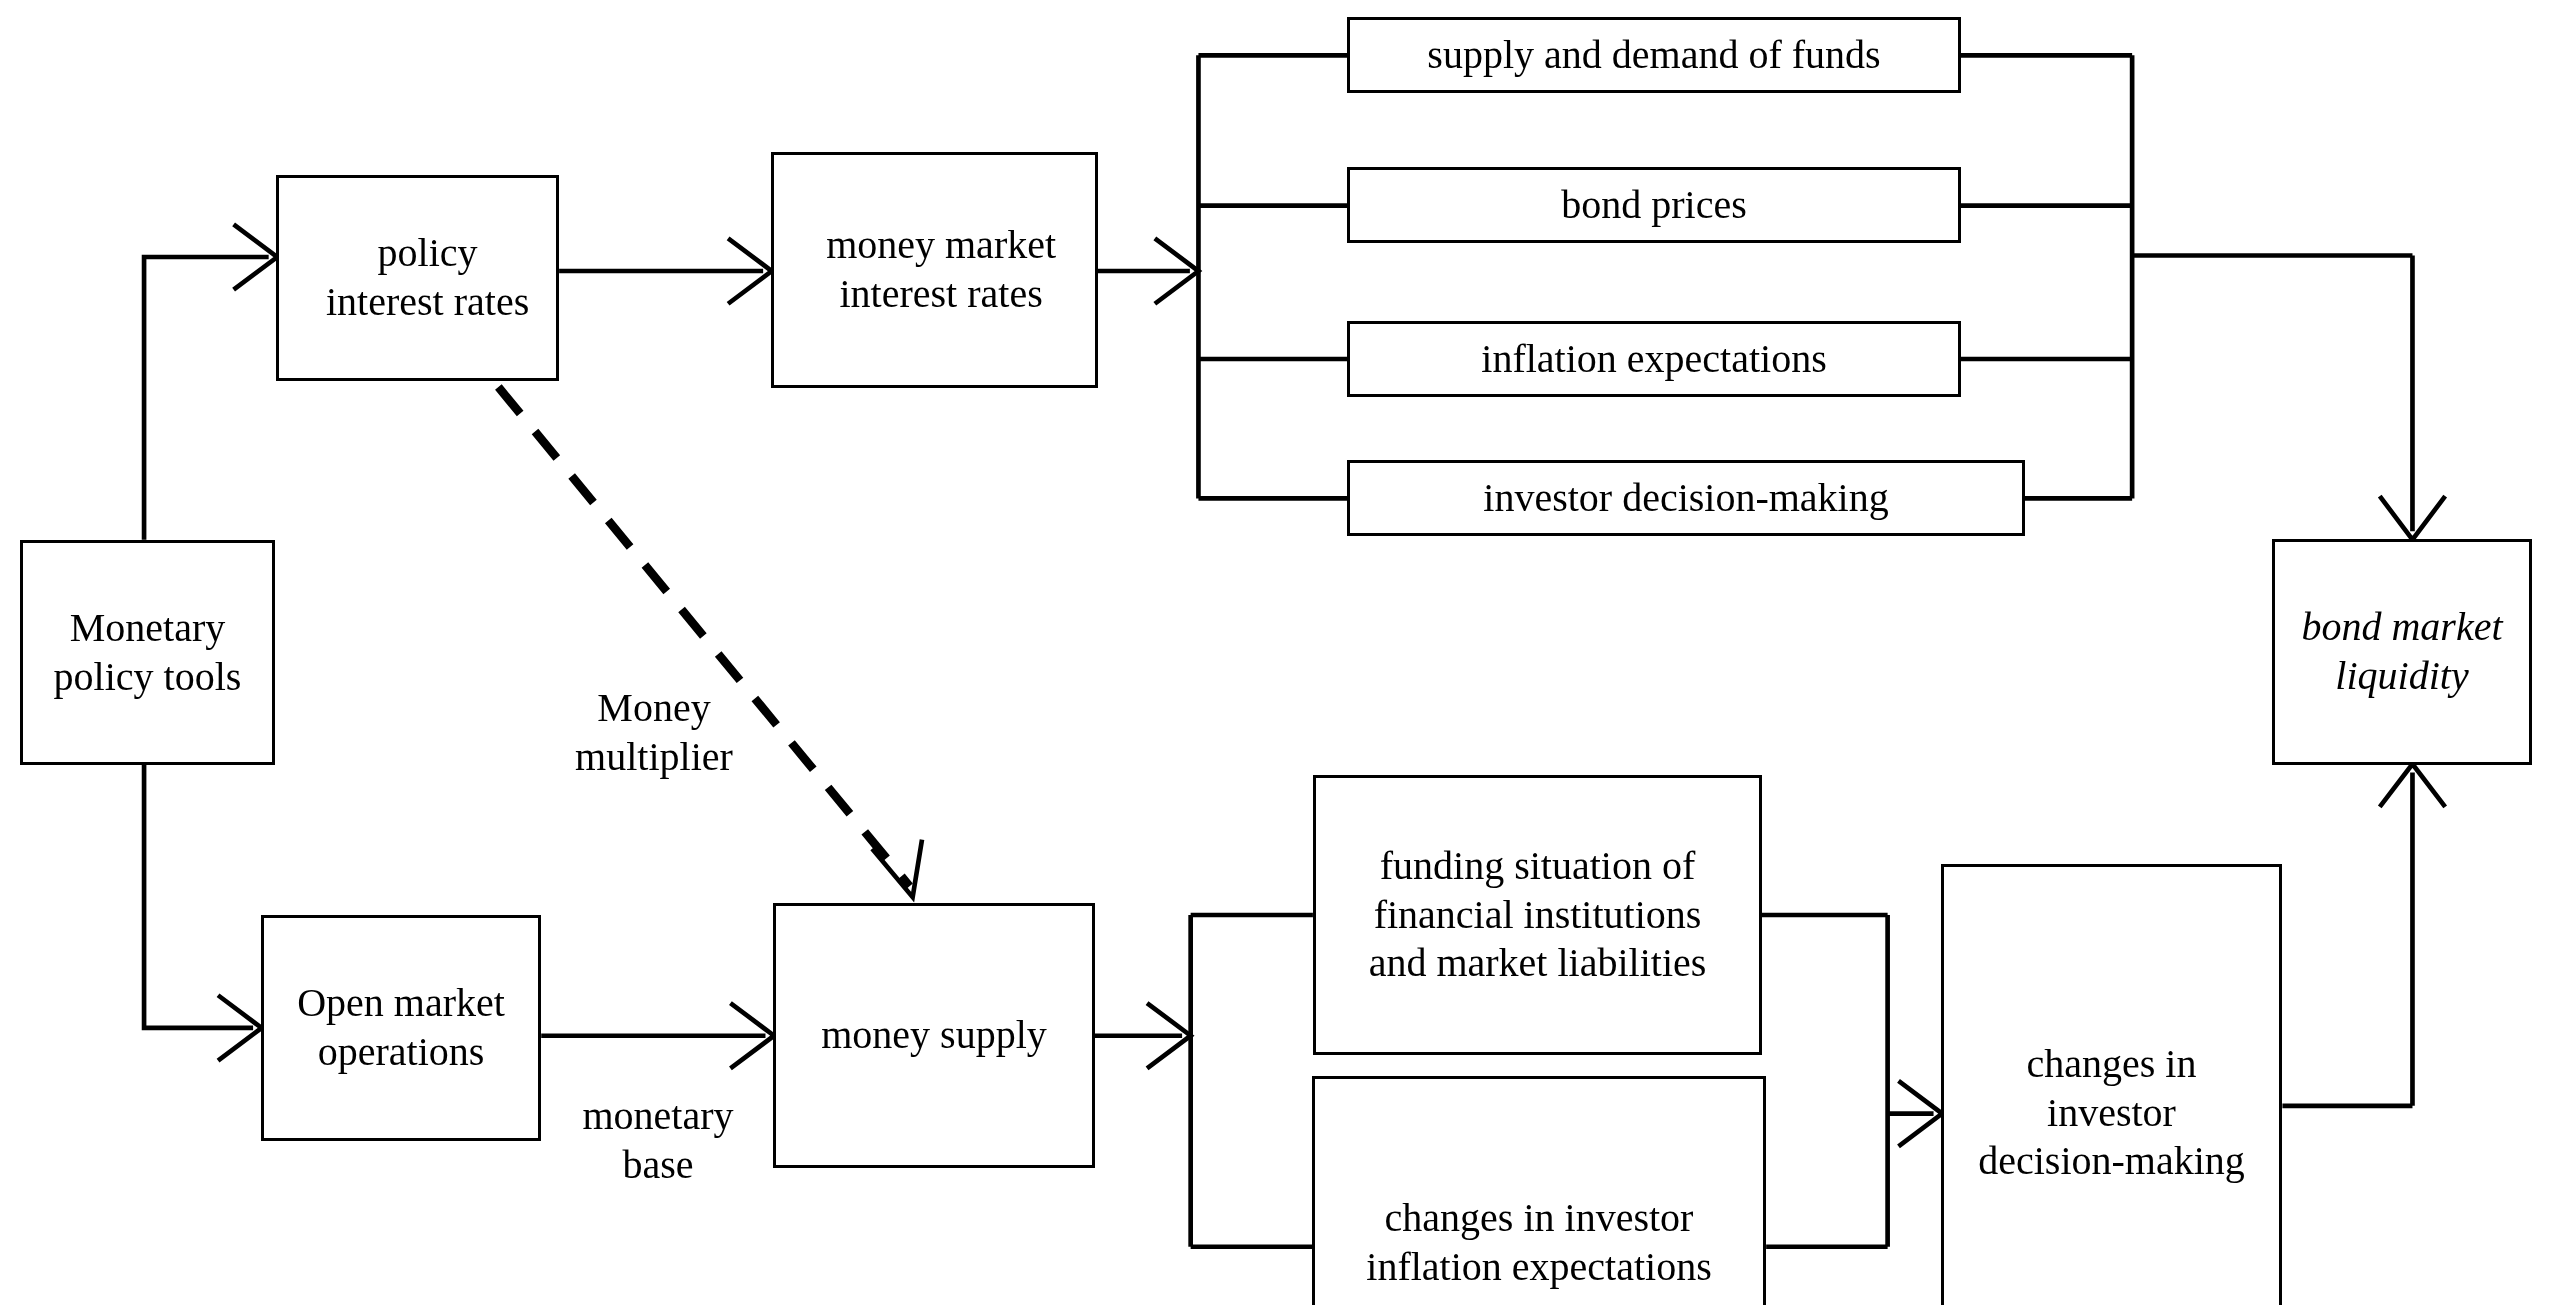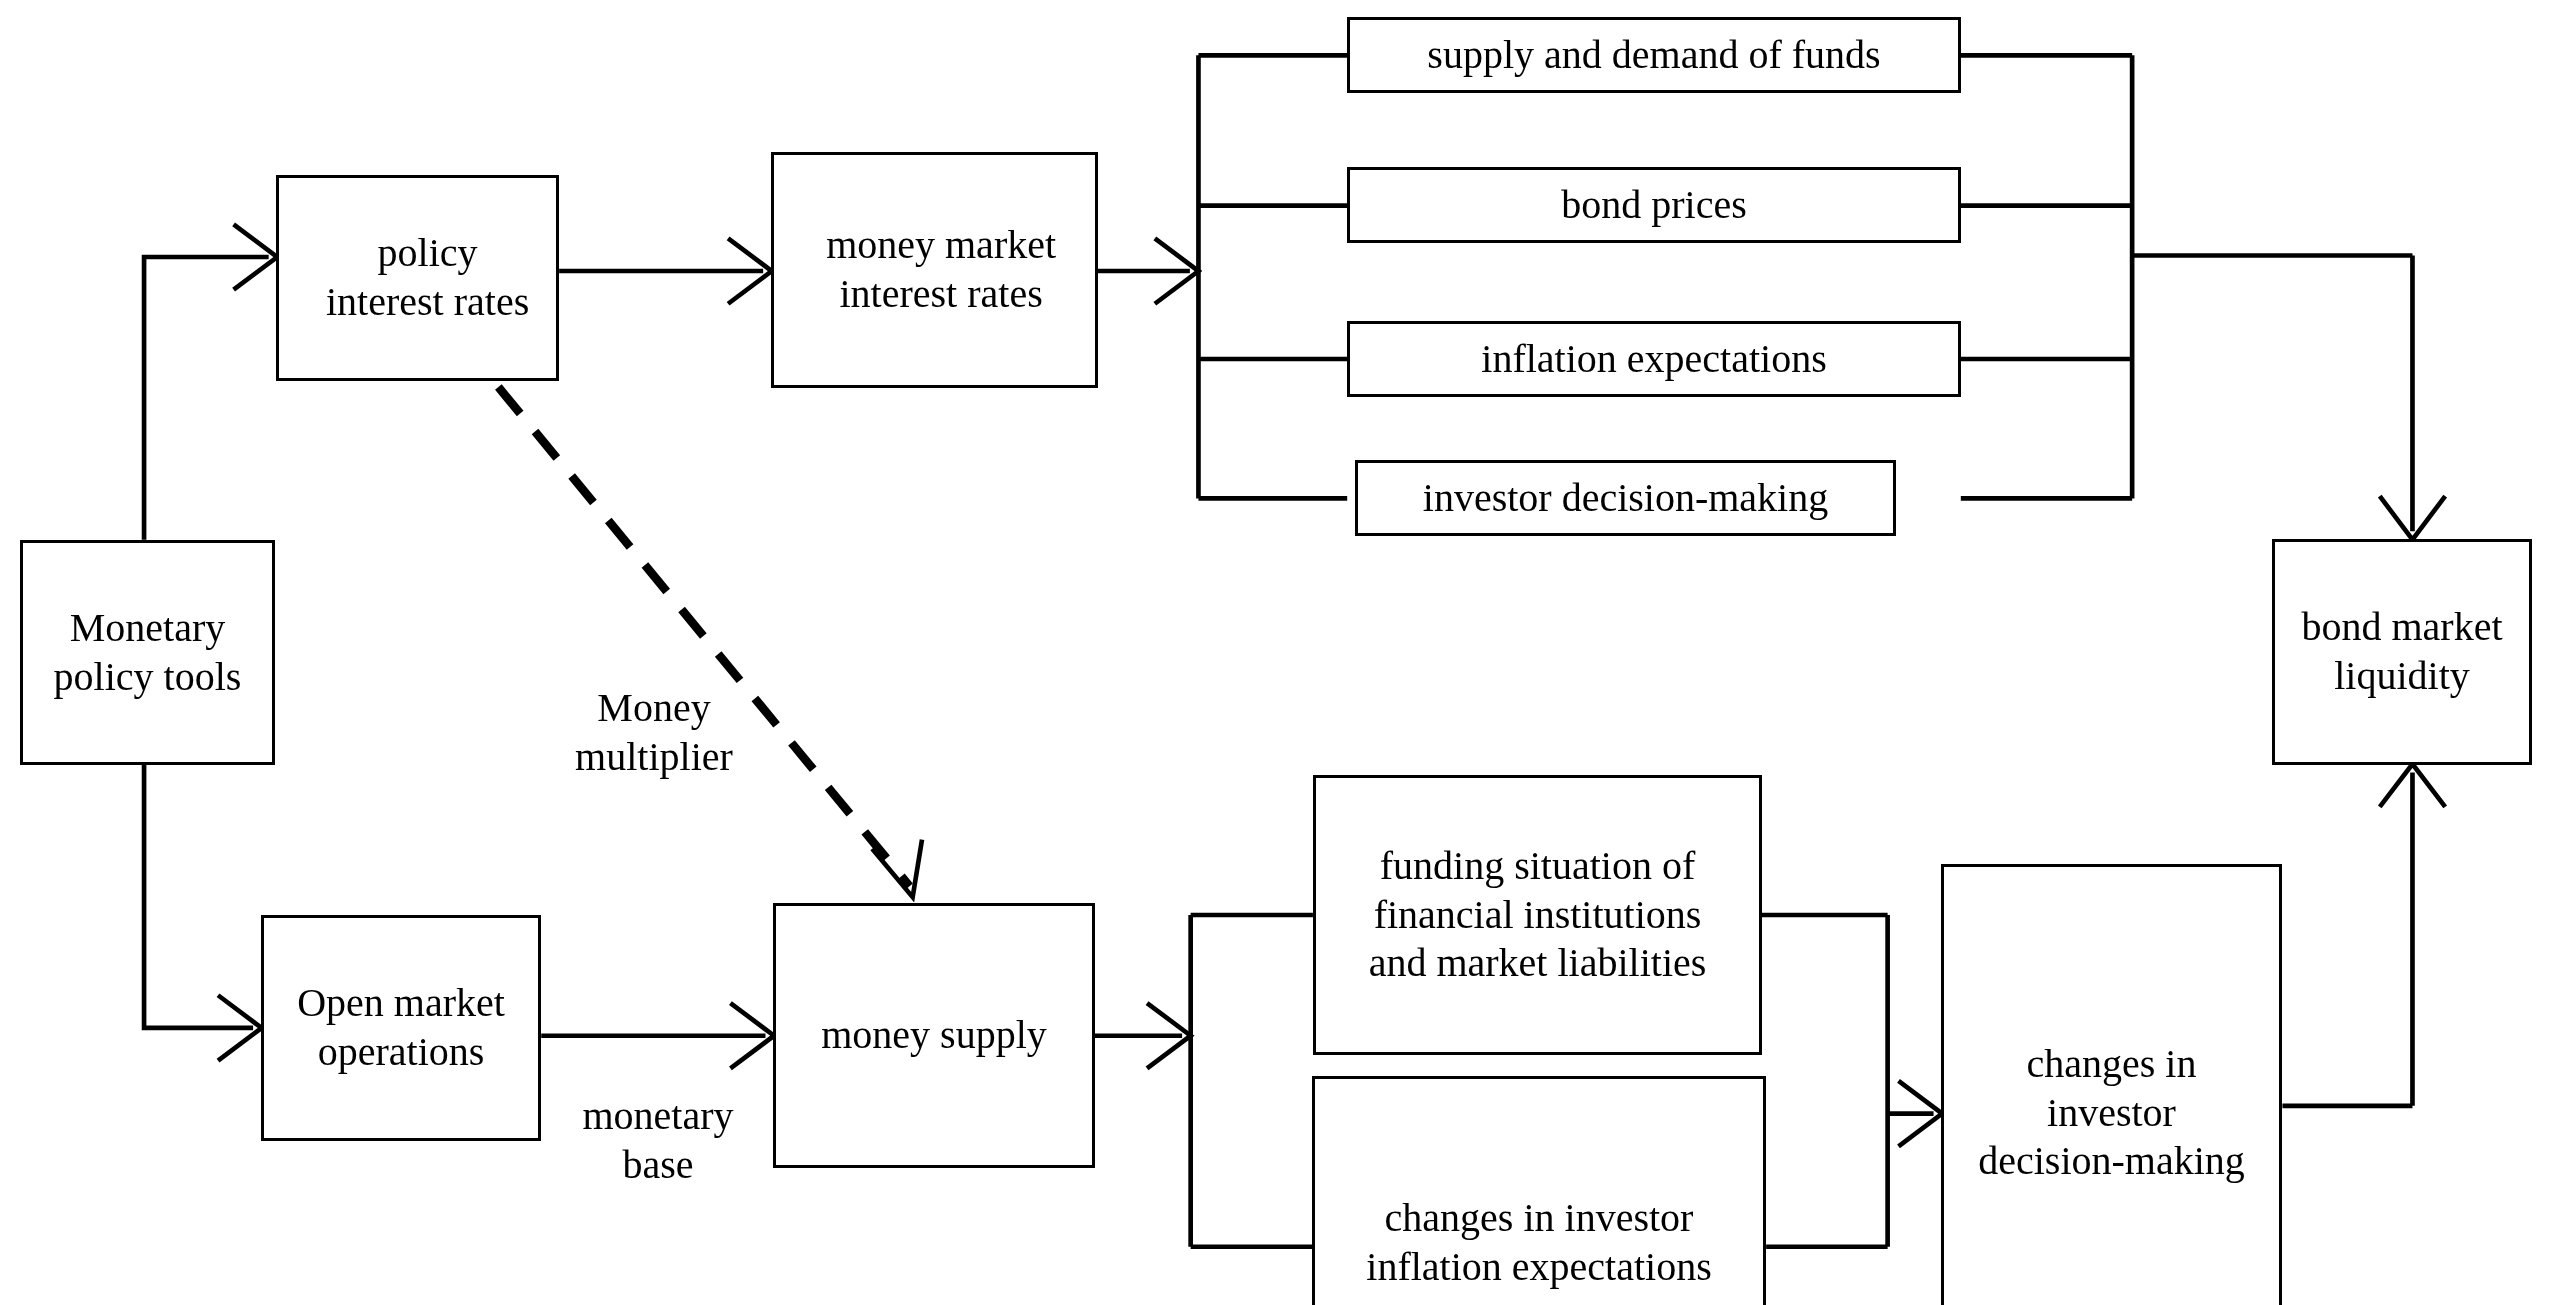--- a/index.html
+++ b/index.html
@@ -177,25 +177,25 @@
   </div>
 
   <div class="node" style="left:1347px; top:167px; width:614px; height:76px; font-size:40px;">
     <span class="label">bond prices</span>
   </div>
 
   <div class="node" style="left:1347px; top:321px; width:614px; height:76px; font-size:40px;">
     <span class="label">inflation expectations</span>
   </div>
 
-  <div class="node" style="left:1347px; top:460px; width:541px; height:76px; font-size:40px;margin-left:8px;">
+  <div class="node" style="left:1347px; top:460px; width:678px; height:76px; font-size:40px;">
     <span class="label">investor decision-making</span>
   </div>
 
-  <div class="node" style="left:2272px; top:539px; width:260px; height:226px; font-size:40px;">
+  <div class="node" style="left:2272px; top:539px; width:260px; height:226px; font-size:40px;font-style:italic;">
     <span class="label" style="white-space:pre-line;">bond market
 liquidity</span>
   </div>
 
   <div class="node" style="left:1313px; top:775px; width:449px; height:280px; font-size:40px;">
     <span class="label" style="white-space:pre-line;">funding situation of
 financial institutions
 and market liabilities</span>
   </div>
 

